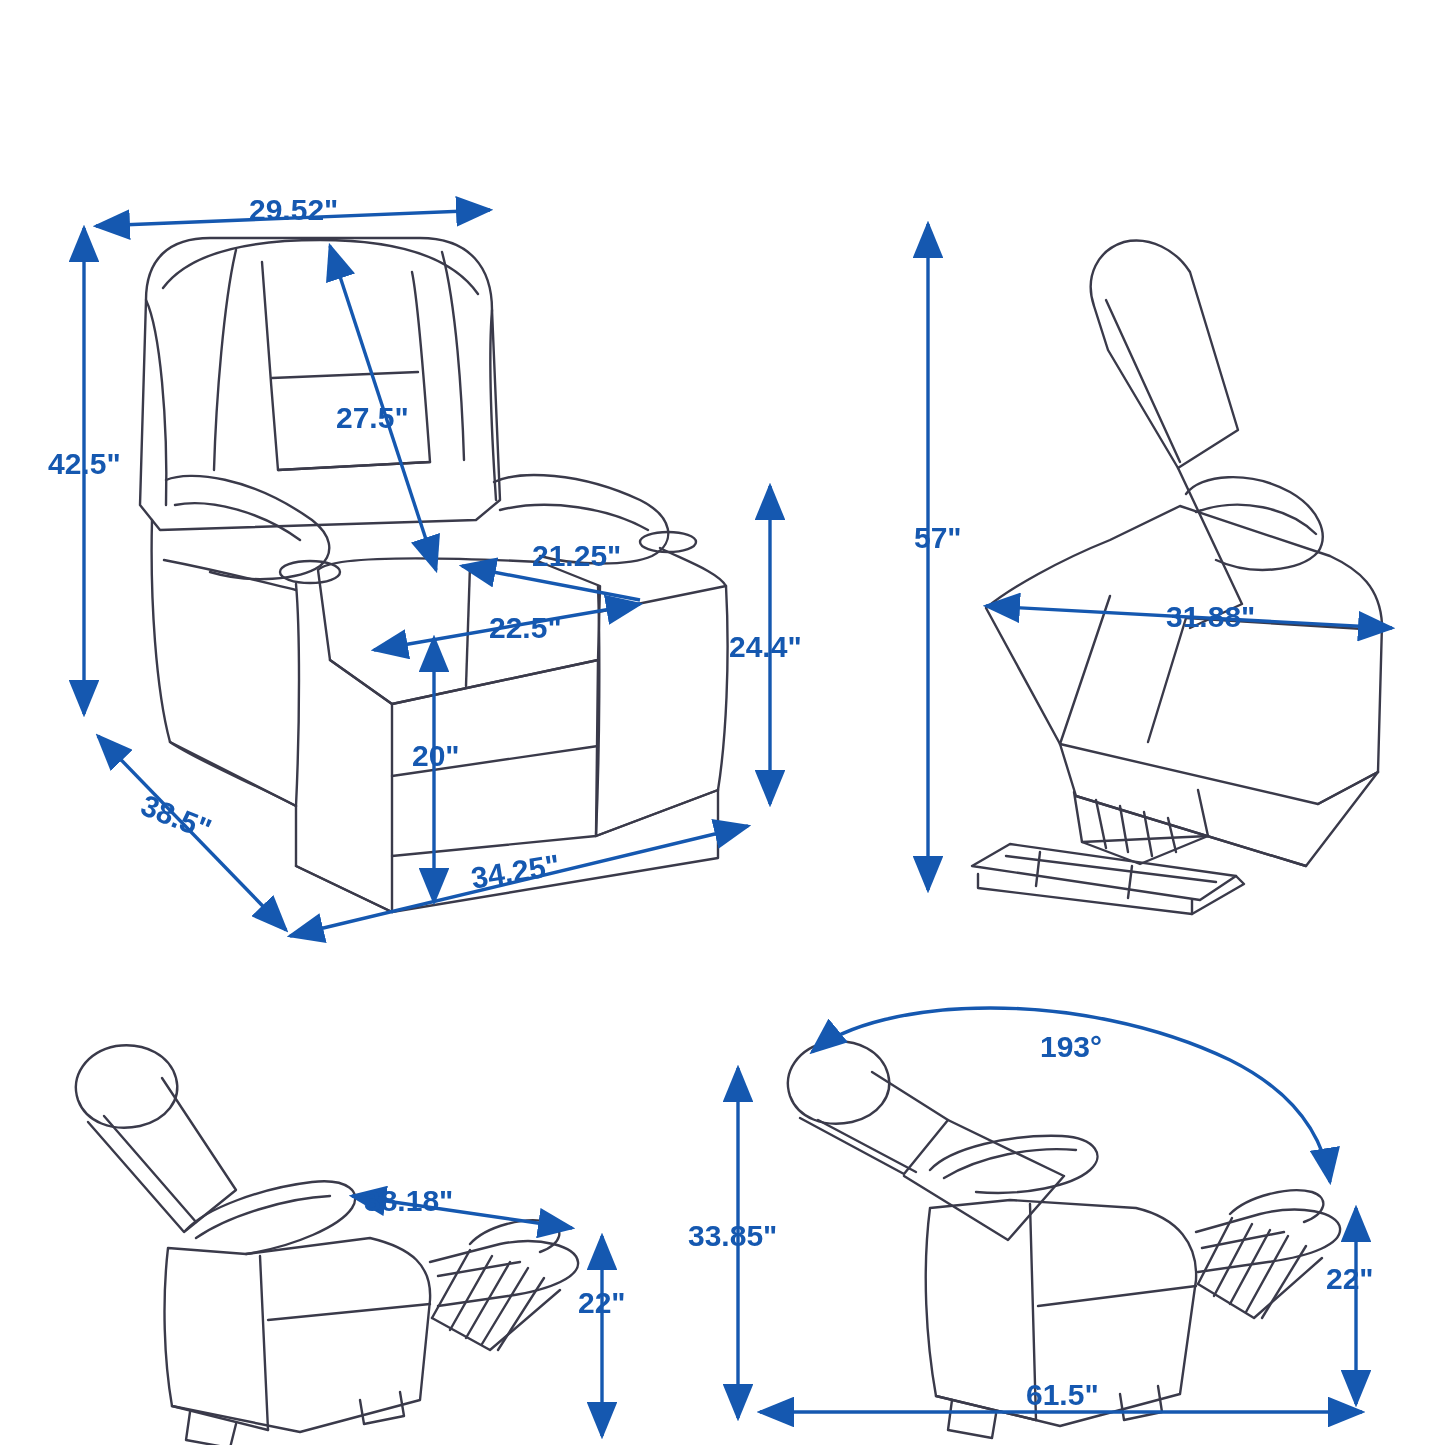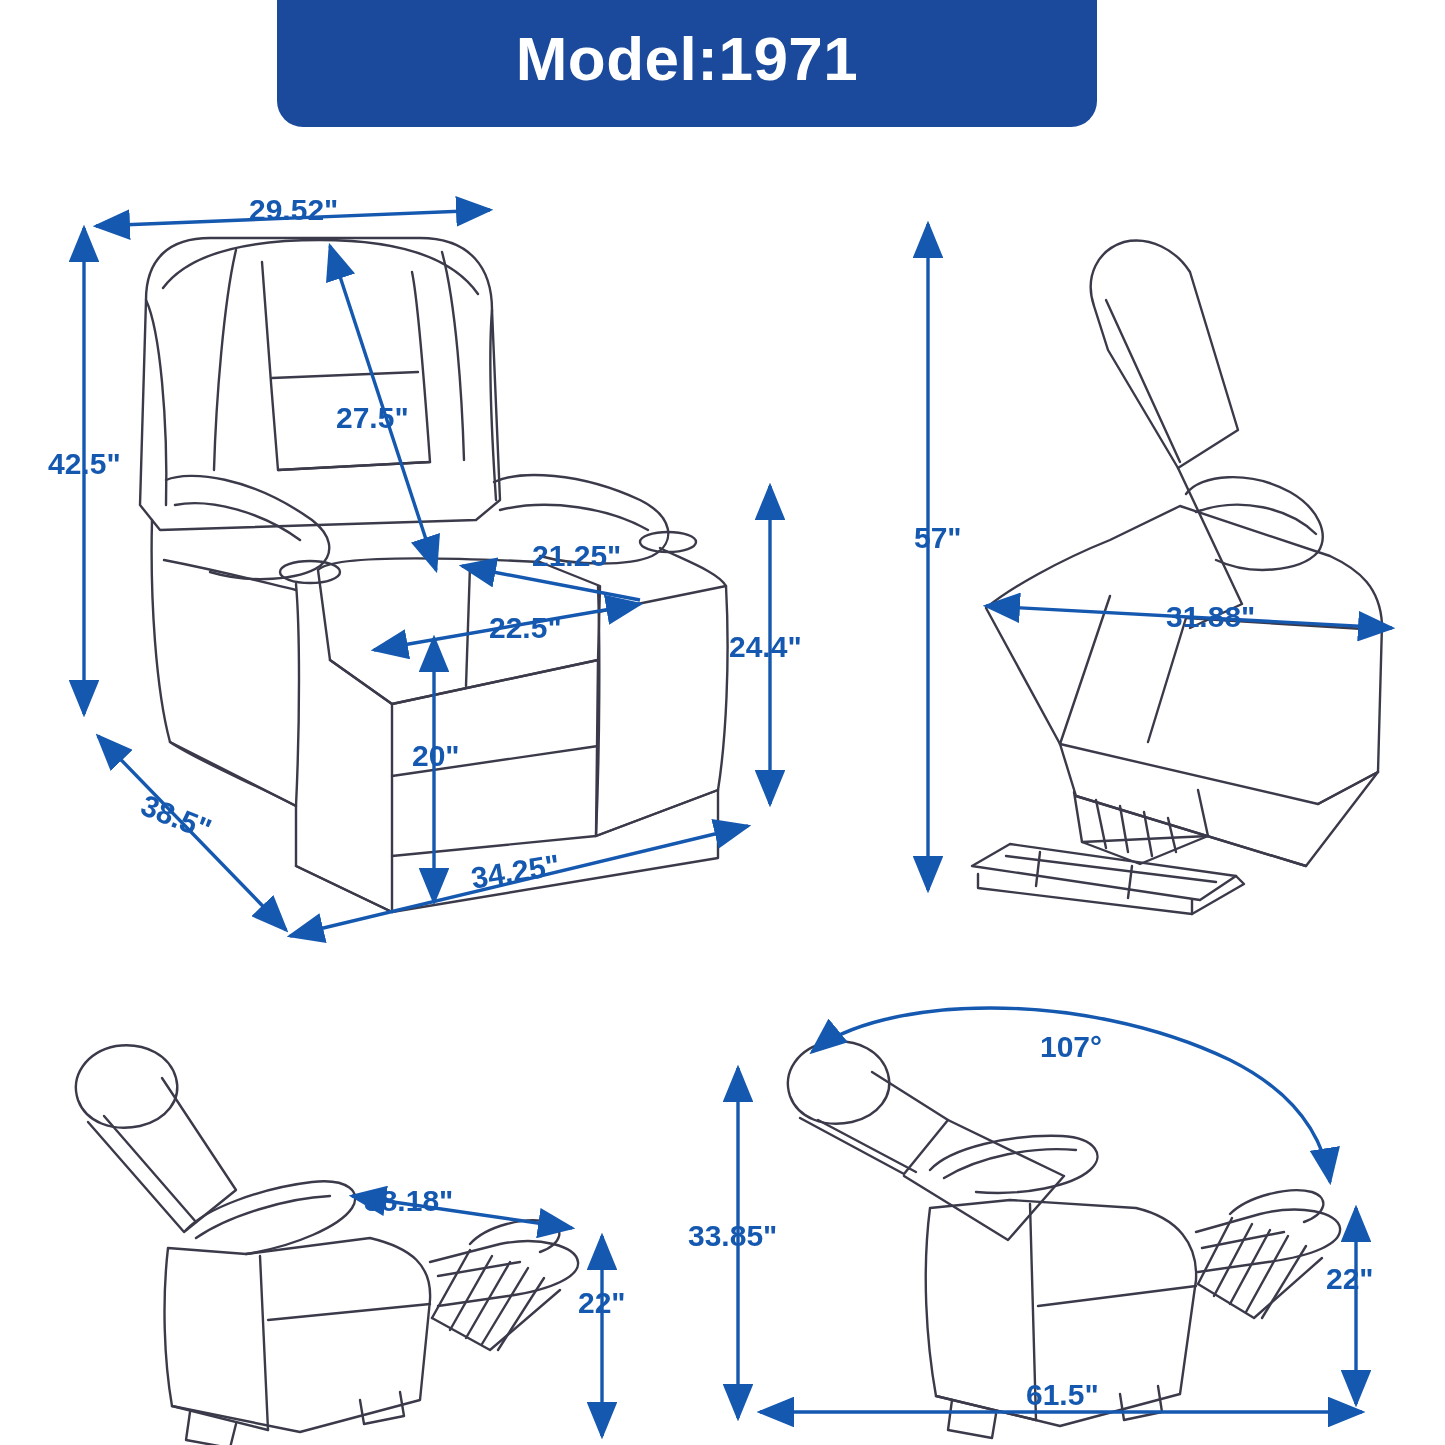--- a/index.html
+++ b/index.html
@@ -56,23 +56,20 @@
     width: 1445px;
     height: 1445px;
     pointer-events: none;
   }
 </style>
 </head>
 <body>
 
 <div id="page">
 
-  <div class="title-banner">
-    <span class="title-text">Model:1971</span>
-  </div>
 
   <svg class="overlay" viewBox="0 0 1445 1445">
     <defs>
       <marker id="arrH" markerWidth="11" markerHeight="9" refX="10" refY="4.5" orient="auto">
         <path d="M0,0 L11,4.5 L0,9 z" fill="#1558b0"></path>
       </marker>
       <marker id="arrT" markerWidth="11" markerHeight="9" refX="1" refY="4.5" orient="auto">
         <path d="M11,0 L0,4.5 L11,9 z" fill="#1558b0"></path>
       </marker>
     </defs>
@@ -290,18 +287,18 @@
   <div class="dim" style="left:412px; top:741px;">20"</div>
   <div class="dim" style="left:148px; top:790px; transform: rotate(22deg); transform-origin: left top;">38.5"</div>
   <div class="dim" style="left:469px; top:864px; transform: rotate(-9deg); transform-origin: left top;">34.25"</div>
 
   <div class="dim" style="left:914px; top:523px;">57"</div>
   <div class="dim" style="left:1166px; top:602px;">31.88"</div>
 
   <div class="dim" style="left:364px; top:1186px;">38.18"</div>
   <div class="dim" style="left:578px; top:1288px;">22"</div>
 
-  <div class="dim" style="left:1040px; top:1032px;">107°</div>
+  <div class="dim" style="left:1040px; top:1032px;">193°</div>
   <div class="dim" style="left:688px; top:1221px;">33.85"</div>
   <div class="dim" style="left:1326px; top:1264px;">22"</div>
   <div class="dim" style="left:1026px; top:1380px;">61.5"</div>
 
 </div>
 
 </body></html>

